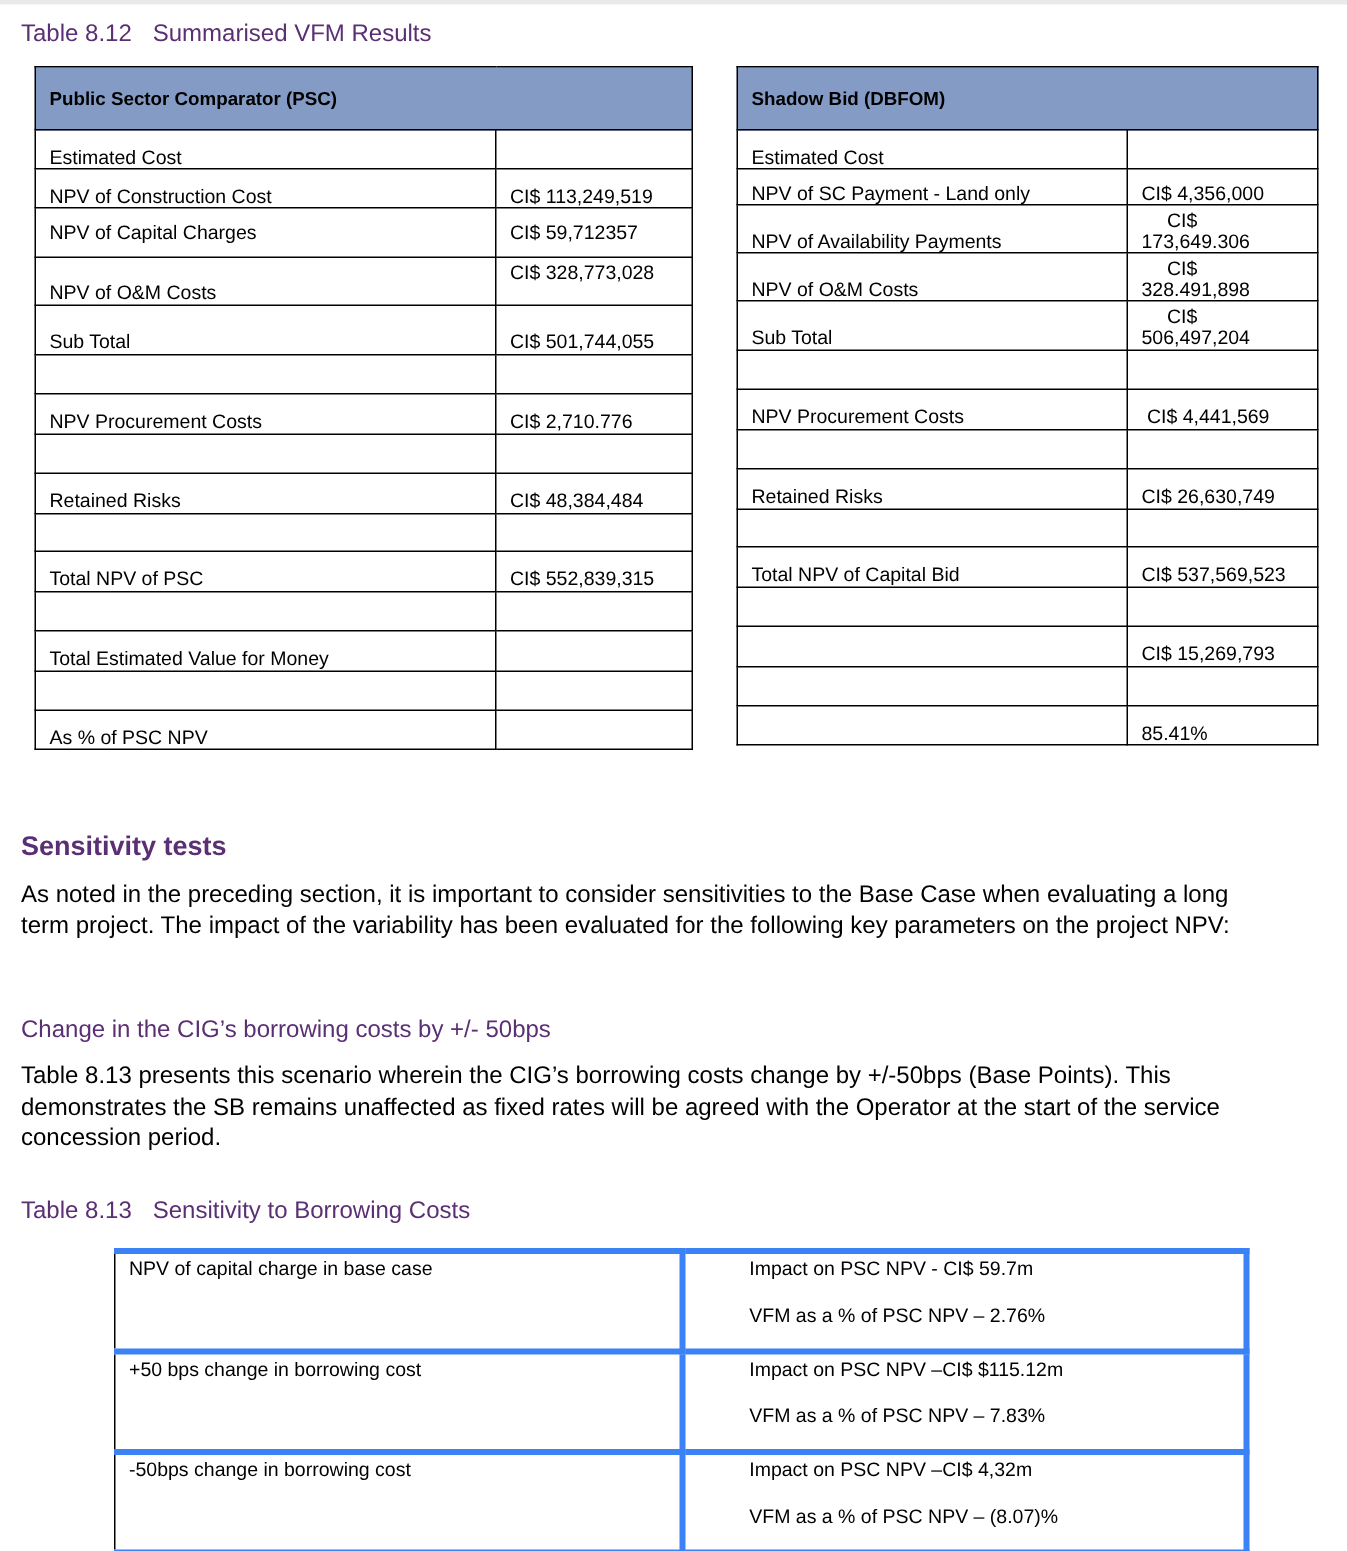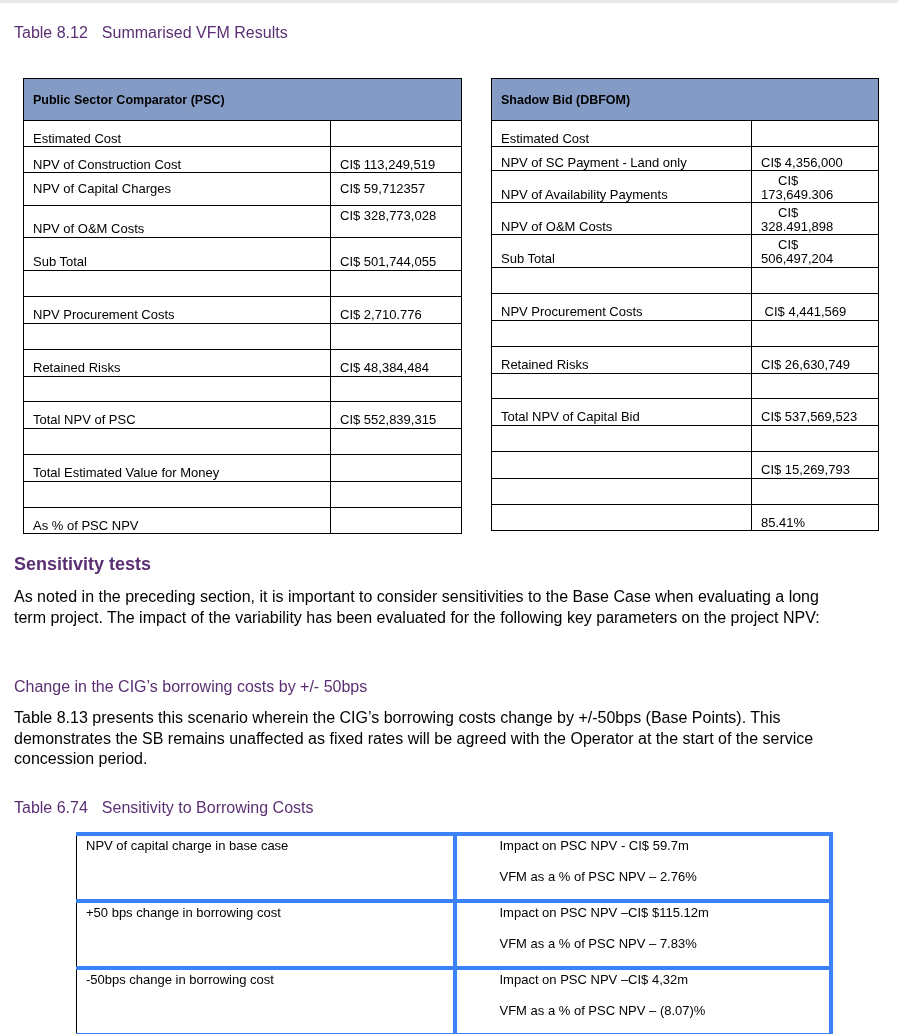--- a/index.html
+++ b/index.html
@@ -3,41 +3,41 @@
 <meta charset="utf-8">
 <style>
   html, body { margin: 0; padding: 0; }
   body {
     width: 898px; height: 1034px; position: relative; overflow: hidden;
     background: #ffffff; font-family: "Liberation Sans", sans-serif; color: #000;
   }
   .topband { position: absolute; left: 0; top: 0; width: 898px; height: 3px; background: #e9e9e9; }
   .caption { position: absolute; font-size: 16px; color: #5b2f73; white-space: pre; }
   .caption .num { margin-right: 14px; }
-  .vfm { position: absolute; border-collapse: collapse; table-layout: fixed; font-size: 13px; margin-top: 34px; }
+  .vfm { position: absolute; border-collapse: collapse; table-layout: fixed; font-size: 13px; }
   .vfm td { border: 1px solid #000; padding: 0 0 0 9px; vertical-align: bottom; line-height: 14px; }
   .vfm td.val { padding-left: 9px; }
   .vfm tr.hdr td { background: #849cc5; font-weight: bold; font-size: 12.5px; vertical-align: middle; border-bottom: 1.5px solid #000; }
   .vfm td.stack { padding-bottom: 0; }
   .vfm .indent { display: block; padding-left: 17px; }
   h2.sec { position: absolute; left: 14px; top: 554px; margin: 0; font-size: 18px; font-weight: bold; color: #5b2f73; }
   .para { position: absolute; left: 14px; width: 830px; margin: 0; font-size: 16px; line-height: 20.5px; }
   h3.sub { position: absolute; left: 14px; top: 678px; margin: 0; font-size: 16px; font-weight: normal; color: #5b2f73; }
   .sens { position: absolute; left: 76px; top: 832px; width: 754px; border-collapse: collapse; table-layout: fixed; font-size: 13px; }
   .sens td { border: 4px solid #3b82f6; vertical-align: top; padding: 2px 9px 0 9px; height: 61px; }
   .sens td:first-child { border-left: 1.5px solid #000; }
   .sens .line { display: block; line-height: 16px; margin-left: 34px; }
   .sens .line + .line { margin-top: 15px; }
 </style>
 </head>
 <body>
 
 <div class="topband"></div>
 
-<div class="caption" style="left:14px; top:24px;"><span class="num">Table 8.12</span><span>Summarised VFM Results</span></div>
+<div class="caption" style="left:14px; top:14px;"><span class="num">Table 8.12</span><span>Summarised VFM Results</span></div>
 
 <table class="vfm" style="left:23px; top:44px; width:438px;">
   <colgroup>
       <col style="width:307px">
       <col style="width:131px">
     </colgroup>
   <tbody>
       <tr class="hdr" style="height:42px;">
     <td colspan="2">Public Sector Comparator (PSC)</td>
   </tr>
@@ -174,21 +174,21 @@
         <td class="val" style="padding-bottom:0">85.41%</td>
       </tr>
 </tbody>
   </table>
 
 <h2 class="sec">Sensitivity tests</h2>
 <p class="para" style="top:587px;">As noted in the preceding section, it is important to consider sensitivities to the Base Case when evaluating a long term project. The impact of the variability has been evaluated for the following key parameters on the project NPV:</p>
 <h3 class="sub">Change in the CIG’s borrowing costs by +/- 50bps</h3>
 <p class="para" style="top:708px;">Table 8.13 presents this scenario wherein the CIG’s borrowing costs change by +/-50bps (Base Points). This demonstrates the SB remains unaffected as fixed rates will be agreed with the Operator at the start of the service concession period.</p>
 
-<div class="caption" style="left:14px; top:799px;"><span class="num">Table 6.74</span><span>Sensitivity to Borrowing Costs</span></div>
+<div class="caption" style="left:14px; top:799px;"><span class="num">Table 8.13</span><span>Sensitivity to Borrowing Costs</span></div>
 
 <table class="sens">
   <colgroup>
       <col style="width:378px">
       <col style="width:376px">
     </colgroup>
   <tbody>
       <tr>
     <td>NPV of capital charge in base case</td>
     <td>

